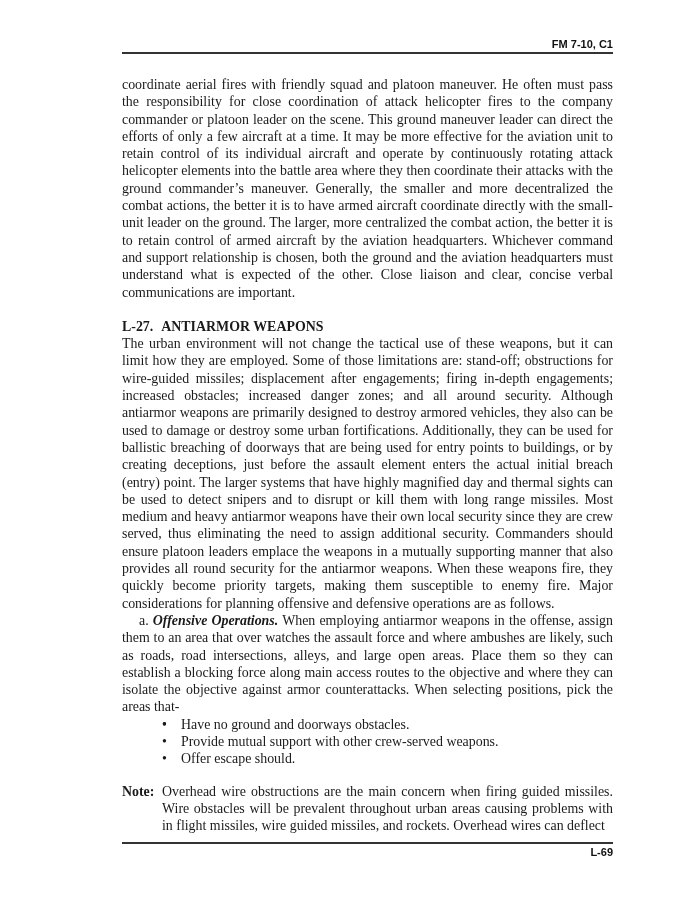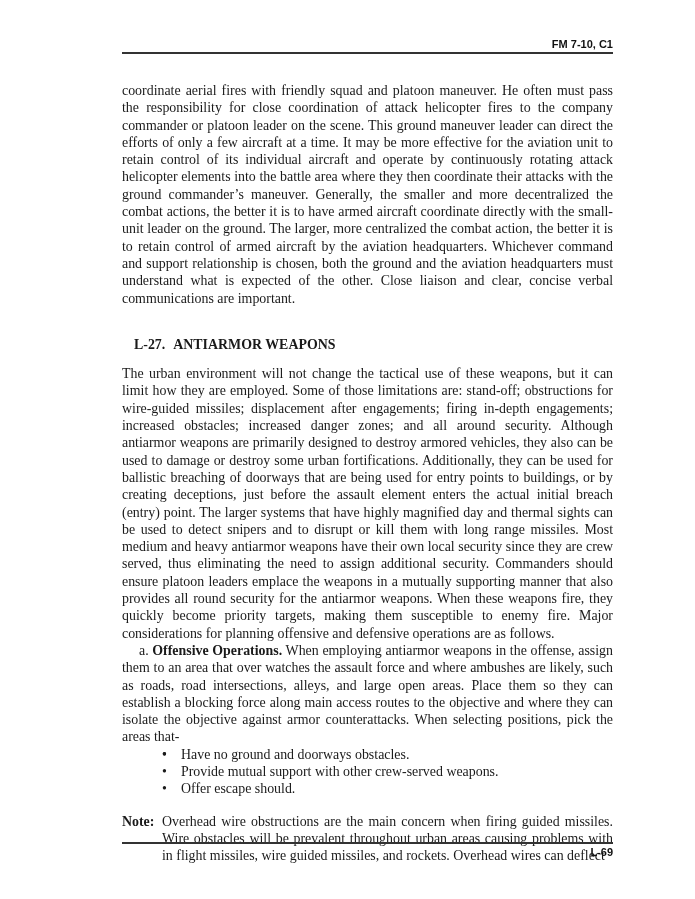--- a/index.html
+++ b/index.html
@@ -12,29 +12,29 @@
   }
   .rule { position: absolute; left: 122px; width: 491px; height: 0; border-top: 2px solid #333; }
   .rule.top { top: 52px; }
   .rule.bottom { top: 842px; }
   .folio {
     position: absolute; left: 122px; width: 491px; top: 846px;
     text-align: right; font-family: "Liberation Sans", sans-serif;
     font-weight: bold; font-size: 11px; color: #111;
   }
   .body {
-    position: absolute; left: 122px; width: 491px; top: 82px;
+    position: absolute; left: 122px; width: 491px; top: 76px;
     font-family: "Liberation Serif", serif; font-size: 13.9px; line-height: 17.3px; color: #1a1a1a;
   }
   .para { margin: 0; text-align: justify; }
   .gap { height: 17px; }
-  .heading { font-weight: bold; margin: 12px; }
+  .heading { font-weight: bold; margin: 0; }
   .heading .num { margin-right: 8px; }
   .indent { text-indent: 17px; }
-  .bold { font-weight: bold; }
+  .bold { font-weight: bold; font-style: italic; }
   ul.bullets { list-style: none; margin: 0; padding: 0; }
   ul.bullets li { position: relative; padding-left: 59px; text-align: justify; margin-bottom: 0; }
   ul.bullets li .bullet { position: absolute; left: 40px; top: 0; }
   .note { display: flex; margin-top: 15px; }
   .note .label { font-weight: bold; width: 40px; flex-shrink: 0; }
   .note .text { text-align: justify; flex: 1; }
 </style>
 </head>
 <body>
 

